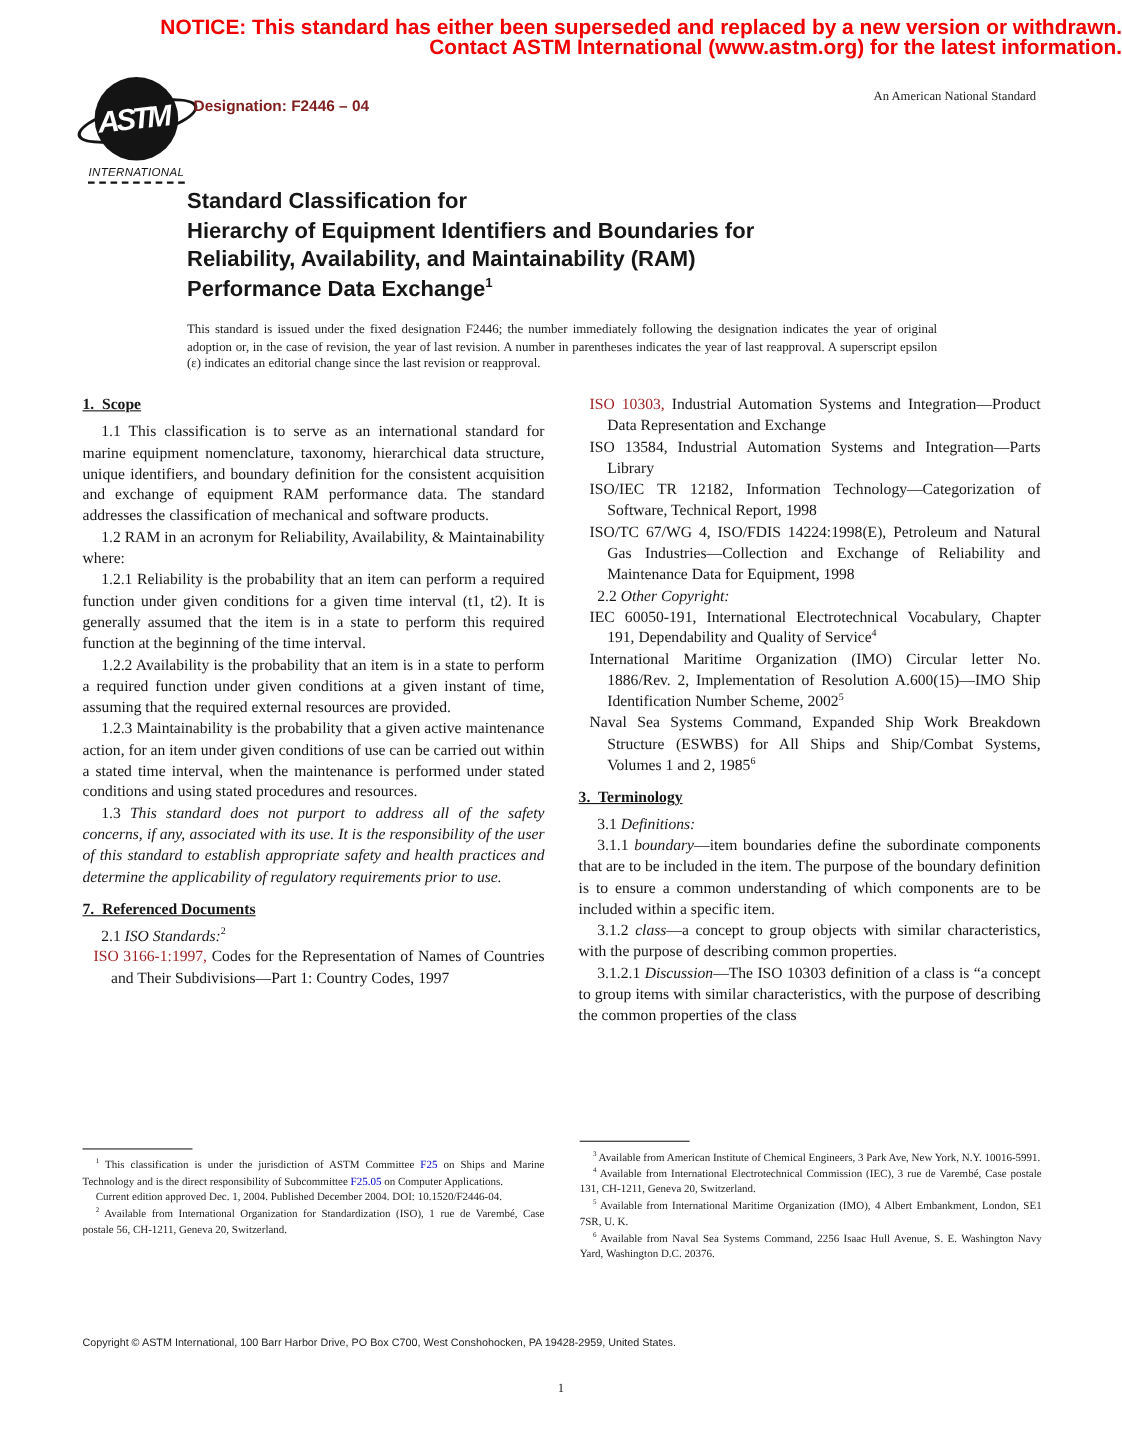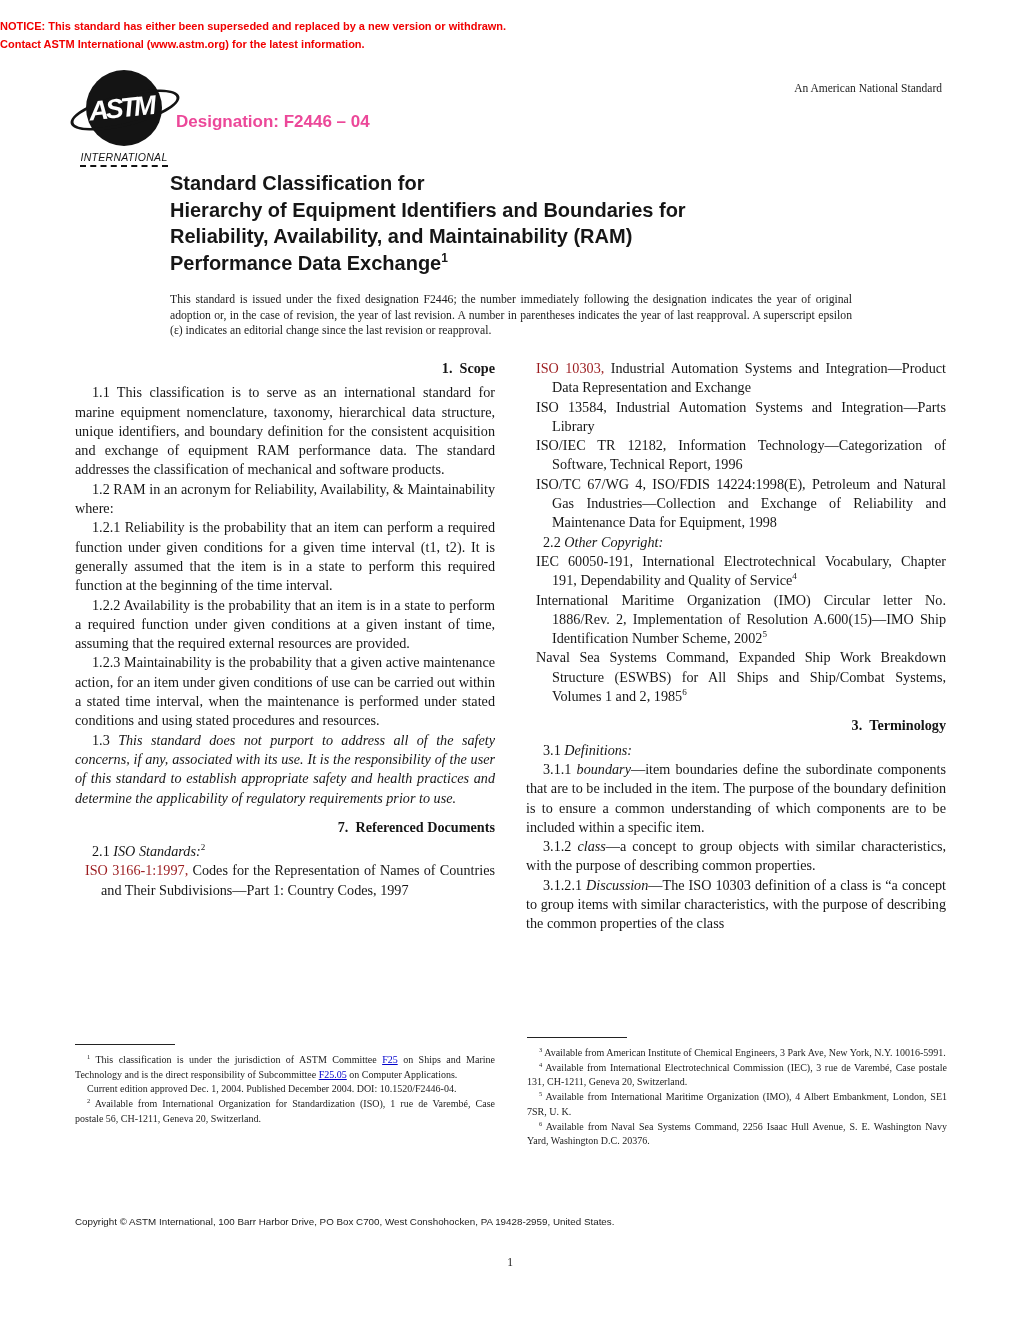--- a/index.html
+++ b/index.html
@@ -1,59 +1,59 @@
 <!DOCTYPE html>
 <html><head>
 <meta charset="utf-8">
 <style>
   html,body{margin:0;padding:0;background:#ffffff;}
   .page{position:relative;width:1020px;height:1320px;background:#fff;overflow:hidden;
         font-family:"Liberation Serif",serif;color:#161616;}
 
-  .notice{position:absolute;top:17px;left:0;width:100%;text-align:left;
-          font-family:"Liberation Sans",sans-serif;font-weight:700;font-size:11px;
+  .notice{position:absolute;top:17px;left:0;width:100%;text-align:right;
+          font-family:"Liberation Sans",sans-serif;font-weight:700;font-size:19px;
           line-height:18px;color:#f10000;}
 
   .logo{position:absolute;left:72px;top:70px;width:104px;text-align:center;}
   .logo-circle{position:relative;width:76px;height:76px;margin:0 auto;background:#141414;
                border-radius:50%;display:flex;align-items:center;justify-content:center;}
   .logo-ring{position:absolute;left:-17px;top:24px;width:106px;height:26px;
              border:3px solid #141414;border-radius:50%;transform:rotate(-14deg);}
   .logo-astm{position:relative;z-index:2;font-family:"Liberation Sans",sans-serif;
              font-weight:700;font-style:italic;font-size:27px;letter-spacing:-3px;
              color:#fff;transform:rotate(-6deg);padding-right:5px;}
   .logo-intl{display:inline-block;margin-top:5px;font-family:"Liberation Sans",sans-serif;
              font-weight:400;font-style:italic;font-size:10.5px;letter-spacing:.3px;
              color:#141414;border-bottom:2px dashed #141414;padding-bottom:2px;}
 
   .designation{position:absolute;left:176px;top:88px;font-family:"Liberation Sans",sans-serif;
-               font-weight:700;font-size:17px;color:#ec4899;margin-top:24px;}
+               font-weight:700;font-size:14px;color:#7f1d1d;}
   .ans{position:absolute;top:82px;right:78px;font-size:11.5px;color:#222;}
 
   .title{position:absolute;left:170px;top:170px;margin:0;font-family:"Liberation Sans",sans-serif;
          font-weight:700;font-size:20px;line-height:26.5px;color:#161616;}
   .title .tline{display:block;}
   .title sup{font-size:12px;}
 
   .preamble{position:absolute;left:170px;top:292px;width:682px;margin:0;
             font-size:11.7px;line-height:15.6px;text-align:justify;color:#222;}
 
   .columns{position:absolute;left:75px;top:359px;width:872px;display:flex;gap:31px;}
   .col{width:420px;font-size:14.2px;line-height:19.3px;text-align:justify;}
   .col p{margin:0;}
   .col p:first-child{margin-top:0;}
-  .col .h{font-weight:700;margin:10px 0 5px;text-align:right;}
+  .col .h{font-weight:700;margin:10px 0 5px;text-align:left;text-decoration:underline;}
   .col .para{text-indent:17px;}
   .col .ref{padding-left:26px;text-indent:-16px;}
 
   sup{font-size:64%;line-height:0;vertical-align:super;}
   .i{font-style:italic;}
   .b{font-weight:700;}
   .red{color:#9b1b1e;}
-  .blue{color:#0000cc;text-decoration:underline;}
+  .blue{color:#0000cc;}
 
   .fnblock{position:absolute;width:420px;font-size:10px;line-height:14.7px;
            text-align:justify;color:#1c1c1c;}
   .fnleft{left:75px;top:1044px;}
   .fnright{left:527px;top:1037px;}
   .fnblock::before{content:"";display:block;width:100px;border-top:1.5px solid #222;margin-bottom:8px;}
   .fnblock p{margin:0;text-indent:12px;}
 
   .footer-copyright{position:absolute;left:75px;top:1216px;
                     font-family:"Liberation Sans",sans-serif;font-size:9.8px;color:#222;}
@@ -98,21 +98,21 @@
         <p class="para"><span>1.2.2 Availability is the probability that an item is in a state to perform a required function under given conditions at a given instant of time, assuming that the required external resources are provided.</span></p>
         <p class="para"><span>1.2.3 Maintainability is the probability that a given active maintenance action, for an item under given conditions of use can be carried out within a stated time interval, when the maintenance is performed under stated conditions and using stated procedures and resources.</span></p>
         <p class="para"><span>1.3 </span><span class="i">This standard does not purport to address all of the safety concerns, if any, associated with its use. It is the responsibility of the user of this standard to establish appropriate safety and health practices and determine the applicability of regulatory requirements prior to use.</span></p>
         <p class="h"><span class="b">7. Referenced Documents</span></p>
         <p class="para"><span>2.1 </span><span class="i">ISO Standards:</span><sup>2</sup></p>
         <p class="ref"><span class="red">ISO 3166-1:1997,</span><span> Codes for the Representation of Names of Countries and Their Subdivisions—Part 1: Country Codes, 1997</span></p>
       </div>
     <div class="col">
         <p class="ref"><span class="red">ISO 10303,</span><span> Industrial Automation Systems and Integration—Product Data Representation and Exchange</span></p>
         <p class="ref"><span>ISO 13584, Industrial Automation Systems and Integration—Parts Library</span></p>
-        <p class="ref"><span>ISO/IEC TR 12182, Information Technology—Categorization of Software, Technical Report, 1996</span></p>
+        <p class="ref"><span>ISO/IEC TR 12182, Information Technology—Categorization of Software, Technical Report, 1998</span></p>
         <p class="ref"><span>ISO/TC 67/WG 4, ISO/FDIS 14224:1998(E), Petroleum and Natural Gas Industries—Collection and Exchange of Reliability and Maintenance Data for Equipment, 1998</span></p>
         <p class="para"><span>2.2 </span><span class="i">Other Copyright:</span></p>
         <p class="ref"><span>IEC 60050-191, International Electrotechnical Vocabulary, Chapter 191, Dependability and Quality of Service</span><sup>4</sup></p>
         <p class="ref"><span>International Maritime Organization (IMO) Circular letter No. 1886/Rev. 2, Implementation of Resolution A.600(15)—IMO Ship Identification Number Scheme, 2002</span><sup>5</sup></p>
         <p class="ref"><span>Naval Sea Systems Command, Expanded Ship Work Breakdown Structure (ESWBS) for All Ships and Ship/Combat Systems, Volumes 1 and 2, 1985</span><sup>6</sup></p>
         <p class="h"><span class="b">3. Terminology</span></p>
         <p class="para"><span>3.1 </span><span class="i">Definitions:</span></p>
         <p class="para"><span>3.1.1 </span><span class="i">boundary</span><span>—item boundaries define the subordinate components that are to be included in the item. The purpose of the boundary definition is to ensure a common understanding of which components are to be included within a specific item.</span></p>
         <p class="para"><span>3.1.2 </span><span class="i">class</span><span>—a concept to group objects with similar characteristics, with the purpose of describing common properties.</span></p>
         <p class="para"><span>3.1.2.1 </span><span class="i">Discussion</span><span>—The ISO 10303 definition of a class is “a concept to group items with similar characteristics, with the purpose of describing the common properties of the class</span></p>

